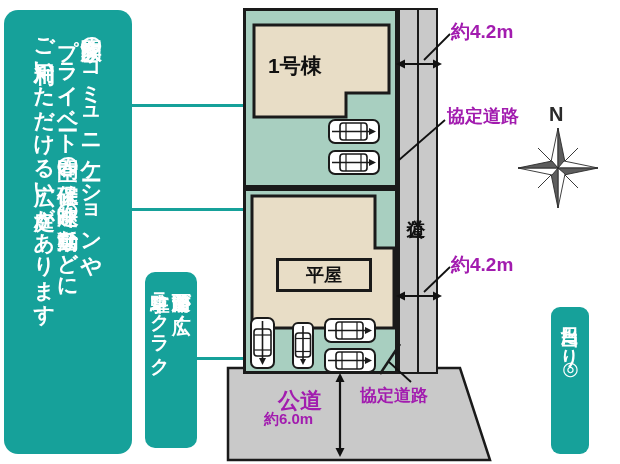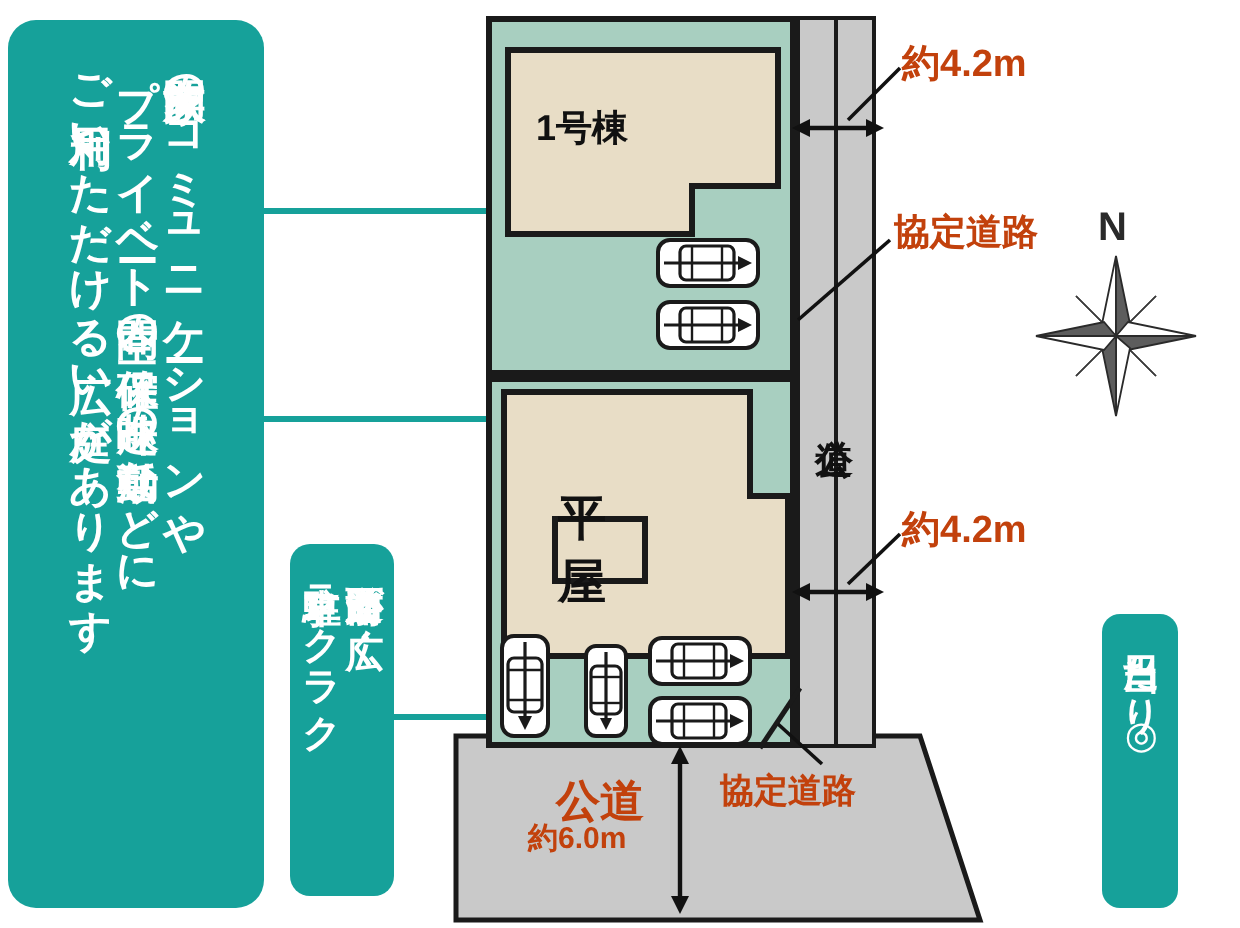--- a/index.html
+++ b/index.html
@@ -35,21 +35,21 @@
   .house-label{position:absolute;font-weight:700;color:#111;white-space:nowrap;}
 
   .hira-box{position:absolute;border:3px solid #1a1a1a;background:#e8ddc6;
             display:flex;align-items:center;justify-content:center;
             font-weight:700;box-sizing:border-box;}
 
   
   .car{position:absolute;}
 
   
-  .dimtext{position:absolute;font-weight:700;white-space:nowrap;color:#c2410c;}
+  .dimtext{position:absolute;font-weight:700;white-space:nowrap;color:#a21caf;}
   .vlabel{position:absolute;writing-mode:vertical-rl;text-orientation:upright;
           font-weight:700;color:#111;white-space:nowrap;}
 
   .compass-n{position:absolute;font-weight:700;color:#2a2a2a;}
   svg{display:block;overflow:visible;}
 </style>
 </head>
 <body>
 
 <div id="stage">
@@ -83,21 +83,21 @@
 
   <div class="road-gray" style="left:398px;top:8px;width:40px;height:366px;"></div>
 
   <div style="position:absolute;left:417px;top:8px;width:2px;height:366px;background:#1a1a1a;"></div>
 
   <div class="lot" style="left:243px;top:8px;width:155px;height:180px;"></div>
 
   <svg style="position:absolute;left:254px;top:25px;" width="135" height="92">
     <polygon points="0,0 135,0 135,68 92,68 92,92 0,92" fill="#e8ddc6" stroke="#1a1a1a" stroke-width="3"></polygon>
   </svg>
-  <div class="house-label" style="left:268px;top:52px;font-size:18px;">1号棟</div>
+  <div class="house-label" style="left:268px;top:52px;font-size:21px;">1号棟</div>
 
   <svg class="car" style="left:328px;top:119px;" width="52" height="25">
     <rect x="1" y="1" width="50" height="23" rx="6" fill="#ffffff" stroke="#1a1a1a" stroke-width="2"></rect>
     <rect x="12" y="4" width="27" height="17" rx="3" fill="#ffffff" stroke="#1a1a1a" stroke-width="1.6"></rect>
     <line x1="18" y1="4" x2="18" y2="21" stroke="#1a1a1a" stroke-width="1.2"></line>
     <line x1="33" y1="4" x2="33" y2="21" stroke="#1a1a1a" stroke-width="1.2"></line>
     <line x1="4" y1="12.5" x2="45" y2="12.5" stroke="#1a1a1a" stroke-width="1.6"></line>
     <polygon points="48,12.5 41,9 41,16" fill="#1a1a1a"></polygon>
   </svg>
   <svg class="car" style="left:328px;top:150px;" width="52" height="25">
@@ -107,21 +107,21 @@
     <line x1="33" y1="4" x2="33" y2="21" stroke="#1a1a1a" stroke-width="1.2"></line>
     <line x1="4" y1="12.5" x2="45" y2="12.5" stroke="#1a1a1a" stroke-width="1.6"></line>
     <polygon points="48,12.5 41,9 41,16" fill="#1a1a1a"></polygon>
   </svg>
 
   <div class="lot" style="left:243px;top:188px;width:155px;height:186px;"></div>
 
   <svg style="position:absolute;left:252px;top:196px;" width="142" height="132">
     <polygon points="0,0 123,0 123,52 142,52 142,132 0,132" fill="#e8ddc6" stroke="#1a1a1a" stroke-width="3"></polygon>
   </svg>
-  <div class="hira-box" style="left:276px;top:258px;width:48px;height:34px;font-size:24px;">
+  <div class="hira-box" style="left:276px;top:258px;width:96px;height:34px;font-size:18px;">
     <span>平屋</span>
   </div>
 
   <svg class="car" style="left:250px;top:317px;" width="25" height="52">
     <rect x="1" y="1" width="23" height="50" rx="6" fill="#ffffff" stroke="#1a1a1a" stroke-width="2"></rect>
     <rect x="4" y="12" width="17" height="27" rx="3" fill="#ffffff" stroke="#1a1a1a" stroke-width="1.6"></rect>
     <line x1="4" y1="18" x2="21" y2="18" stroke="#1a1a1a" stroke-width="1.2"></line>
     <line x1="4" y1="33" x2="21" y2="33" stroke="#1a1a1a" stroke-width="1.2"></line>
     <line x1="12.5" y1="4" x2="12.5" y2="45" stroke="#1a1a1a" stroke-width="1.6"></line>
     <polygon points="12.5,48 9,41 16,41" fill="#1a1a1a"></polygon>

